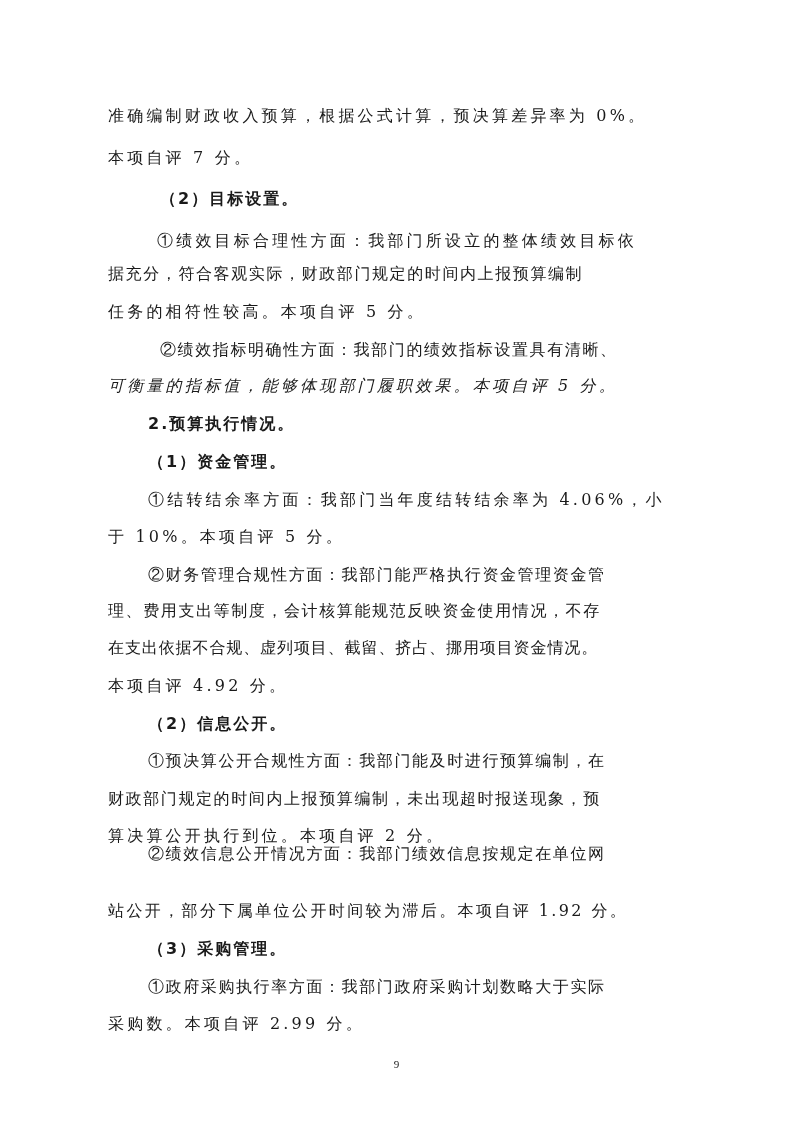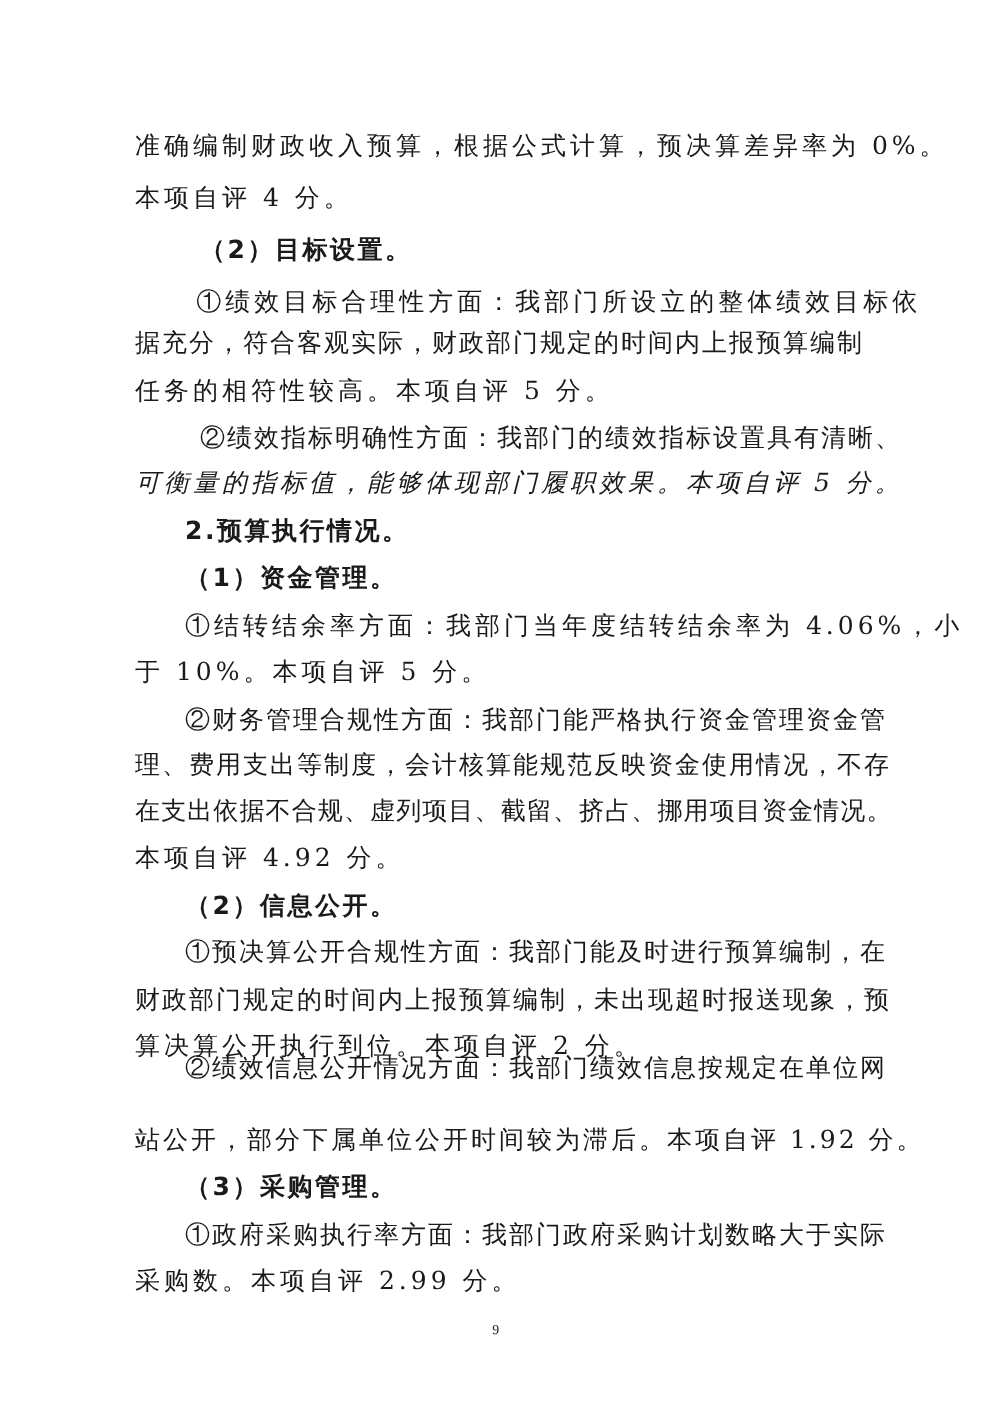--- a/index.html
+++ b/index.html
@@ -17,21 +17,21 @@
     }
     .page {
       position: absolute;
       left: 0; top: 0;
       width: 793px;
       height: 1121px;
     }
     .line {
       position: absolute;
       left: 0;
-      font-size: 20px;
+      font-size: 16px;
       line-height: 26px;
       white-space: nowrap;
       letter-spacing: 3.2px;
     }
     .line.bold {
       font-family: "DejaVu Sans", "Liberation Sans", sans-serif;
       font-weight: bold;
       letter-spacing: 2px;
     }
     .page-number {
@@ -43,21 +43,21 @@
       font-size: 11px;
       font-family: "Liberation Serif", serif;
     }
   </style>
 </head>
 <body>
 
 <div class="page">
   <div id="lines-container">
       <div class="line" style="left: 108px; top: 103px;">准确编制财政收入预算，根据公式计算，预决算差异率为 0%。</div>
-      <div class="line" style="left: 108px; top: 145px;">本项自评 4 分。</div>
+      <div class="line" style="left: 108px; top: 145px;">本项自评 7 分。</div>
       <div class="line bold" style="left: 160px; top: 186px;">（2）目标设置。</div>
       <div class="line" style="left: 157px; top: 228px;">①绩效目标合理性方面：我部门所设立的整体绩效目标依</div>
       <div class="line" style="left: 108px; top: 261px; letter-spacing: 1.6px;">据充分，符合客观实际，财政部门规定的时间内上报预算编制</div>
       <div class="line" style="left: 108px; top: 299px;">任务的相符性较高。本项自评 5 分。</div>
       <div class="line" style="left: 160px; top: 337px; letter-spacing: 1.6px;">②绩效指标明确性方面：我部门的绩效指标设置具有清晰、</div>
       <div class="line" style="left: 108px; top: 373px; font-style: italic;">可衡量的指标值，能够体现部门履职效果。本项自评 5 分。</div>
       <div class="line bold" style="left: 148px; top: 411px;">2.预算执行情况。</div>
       <div class="line bold" style="left: 148px; top: 449px;">（1）资金管理。</div>
       <div class="line" style="left: 148px; top: 487px;">①结转结余率方面：我部门当年度结转结余率为 4.06%，小</div>
       <div class="line" style="left: 108px; top: 524px; text-align: center;">于 10%。本项自评 5 分。</div>

